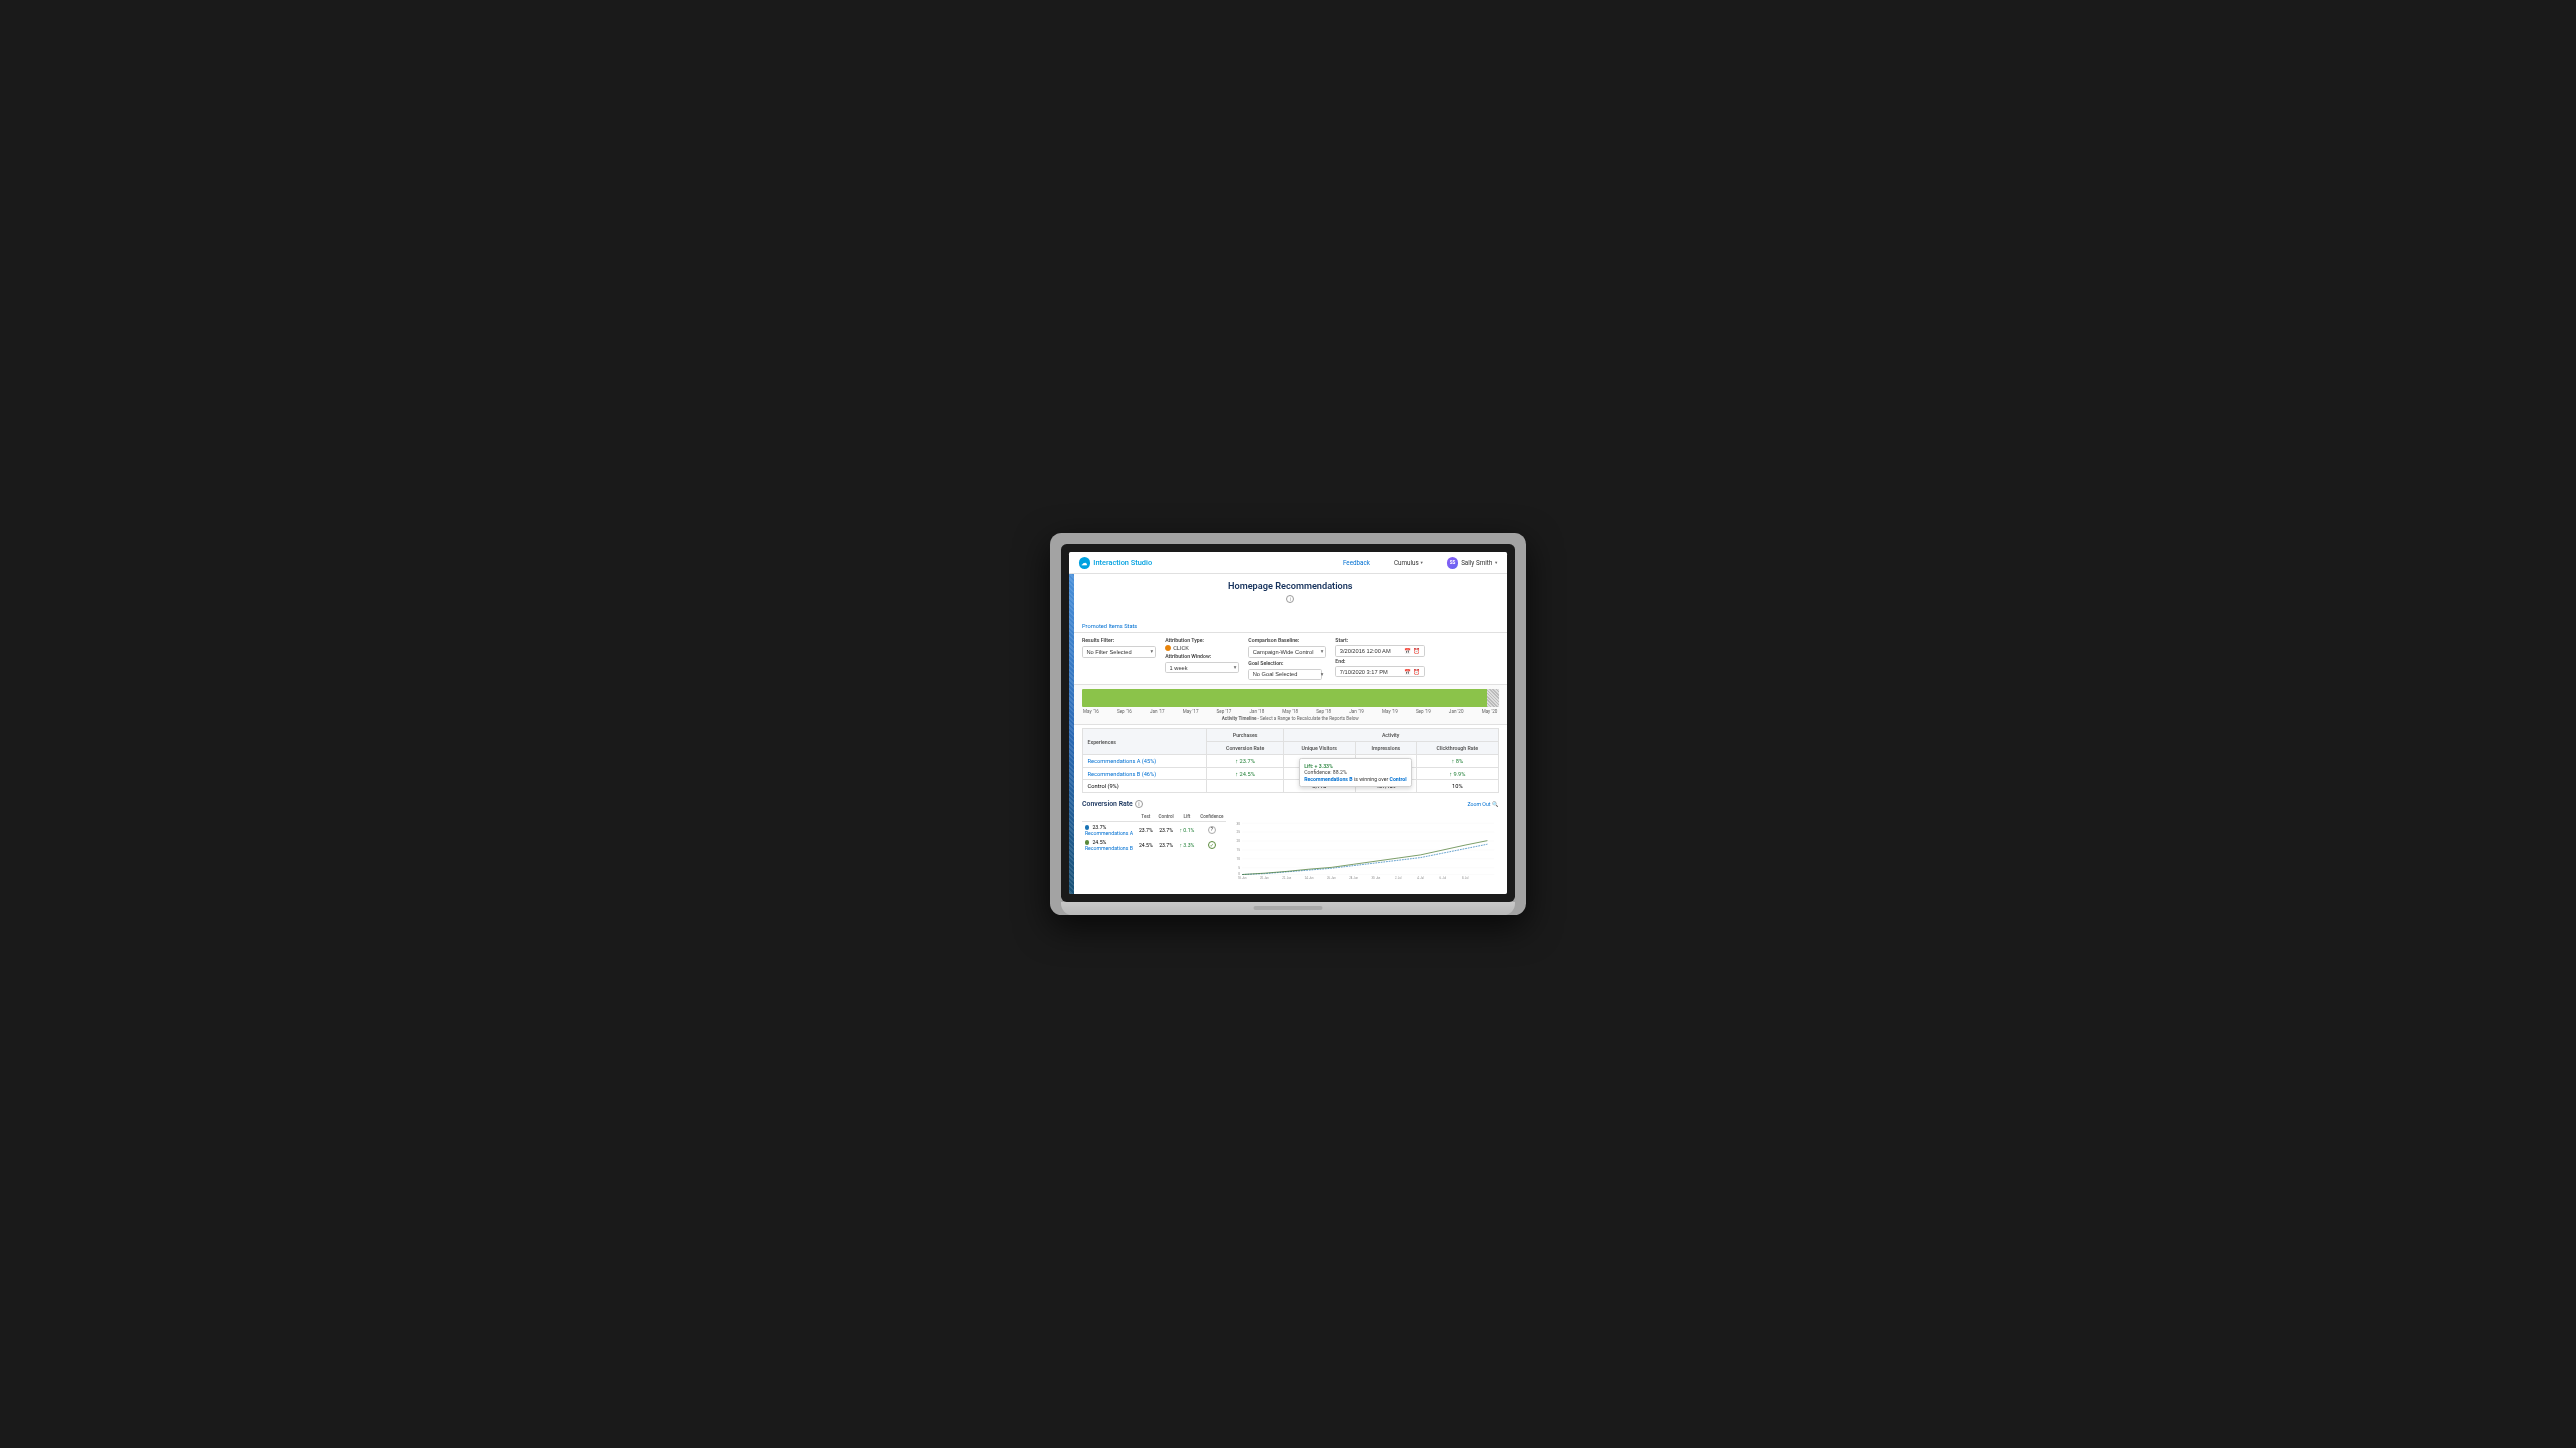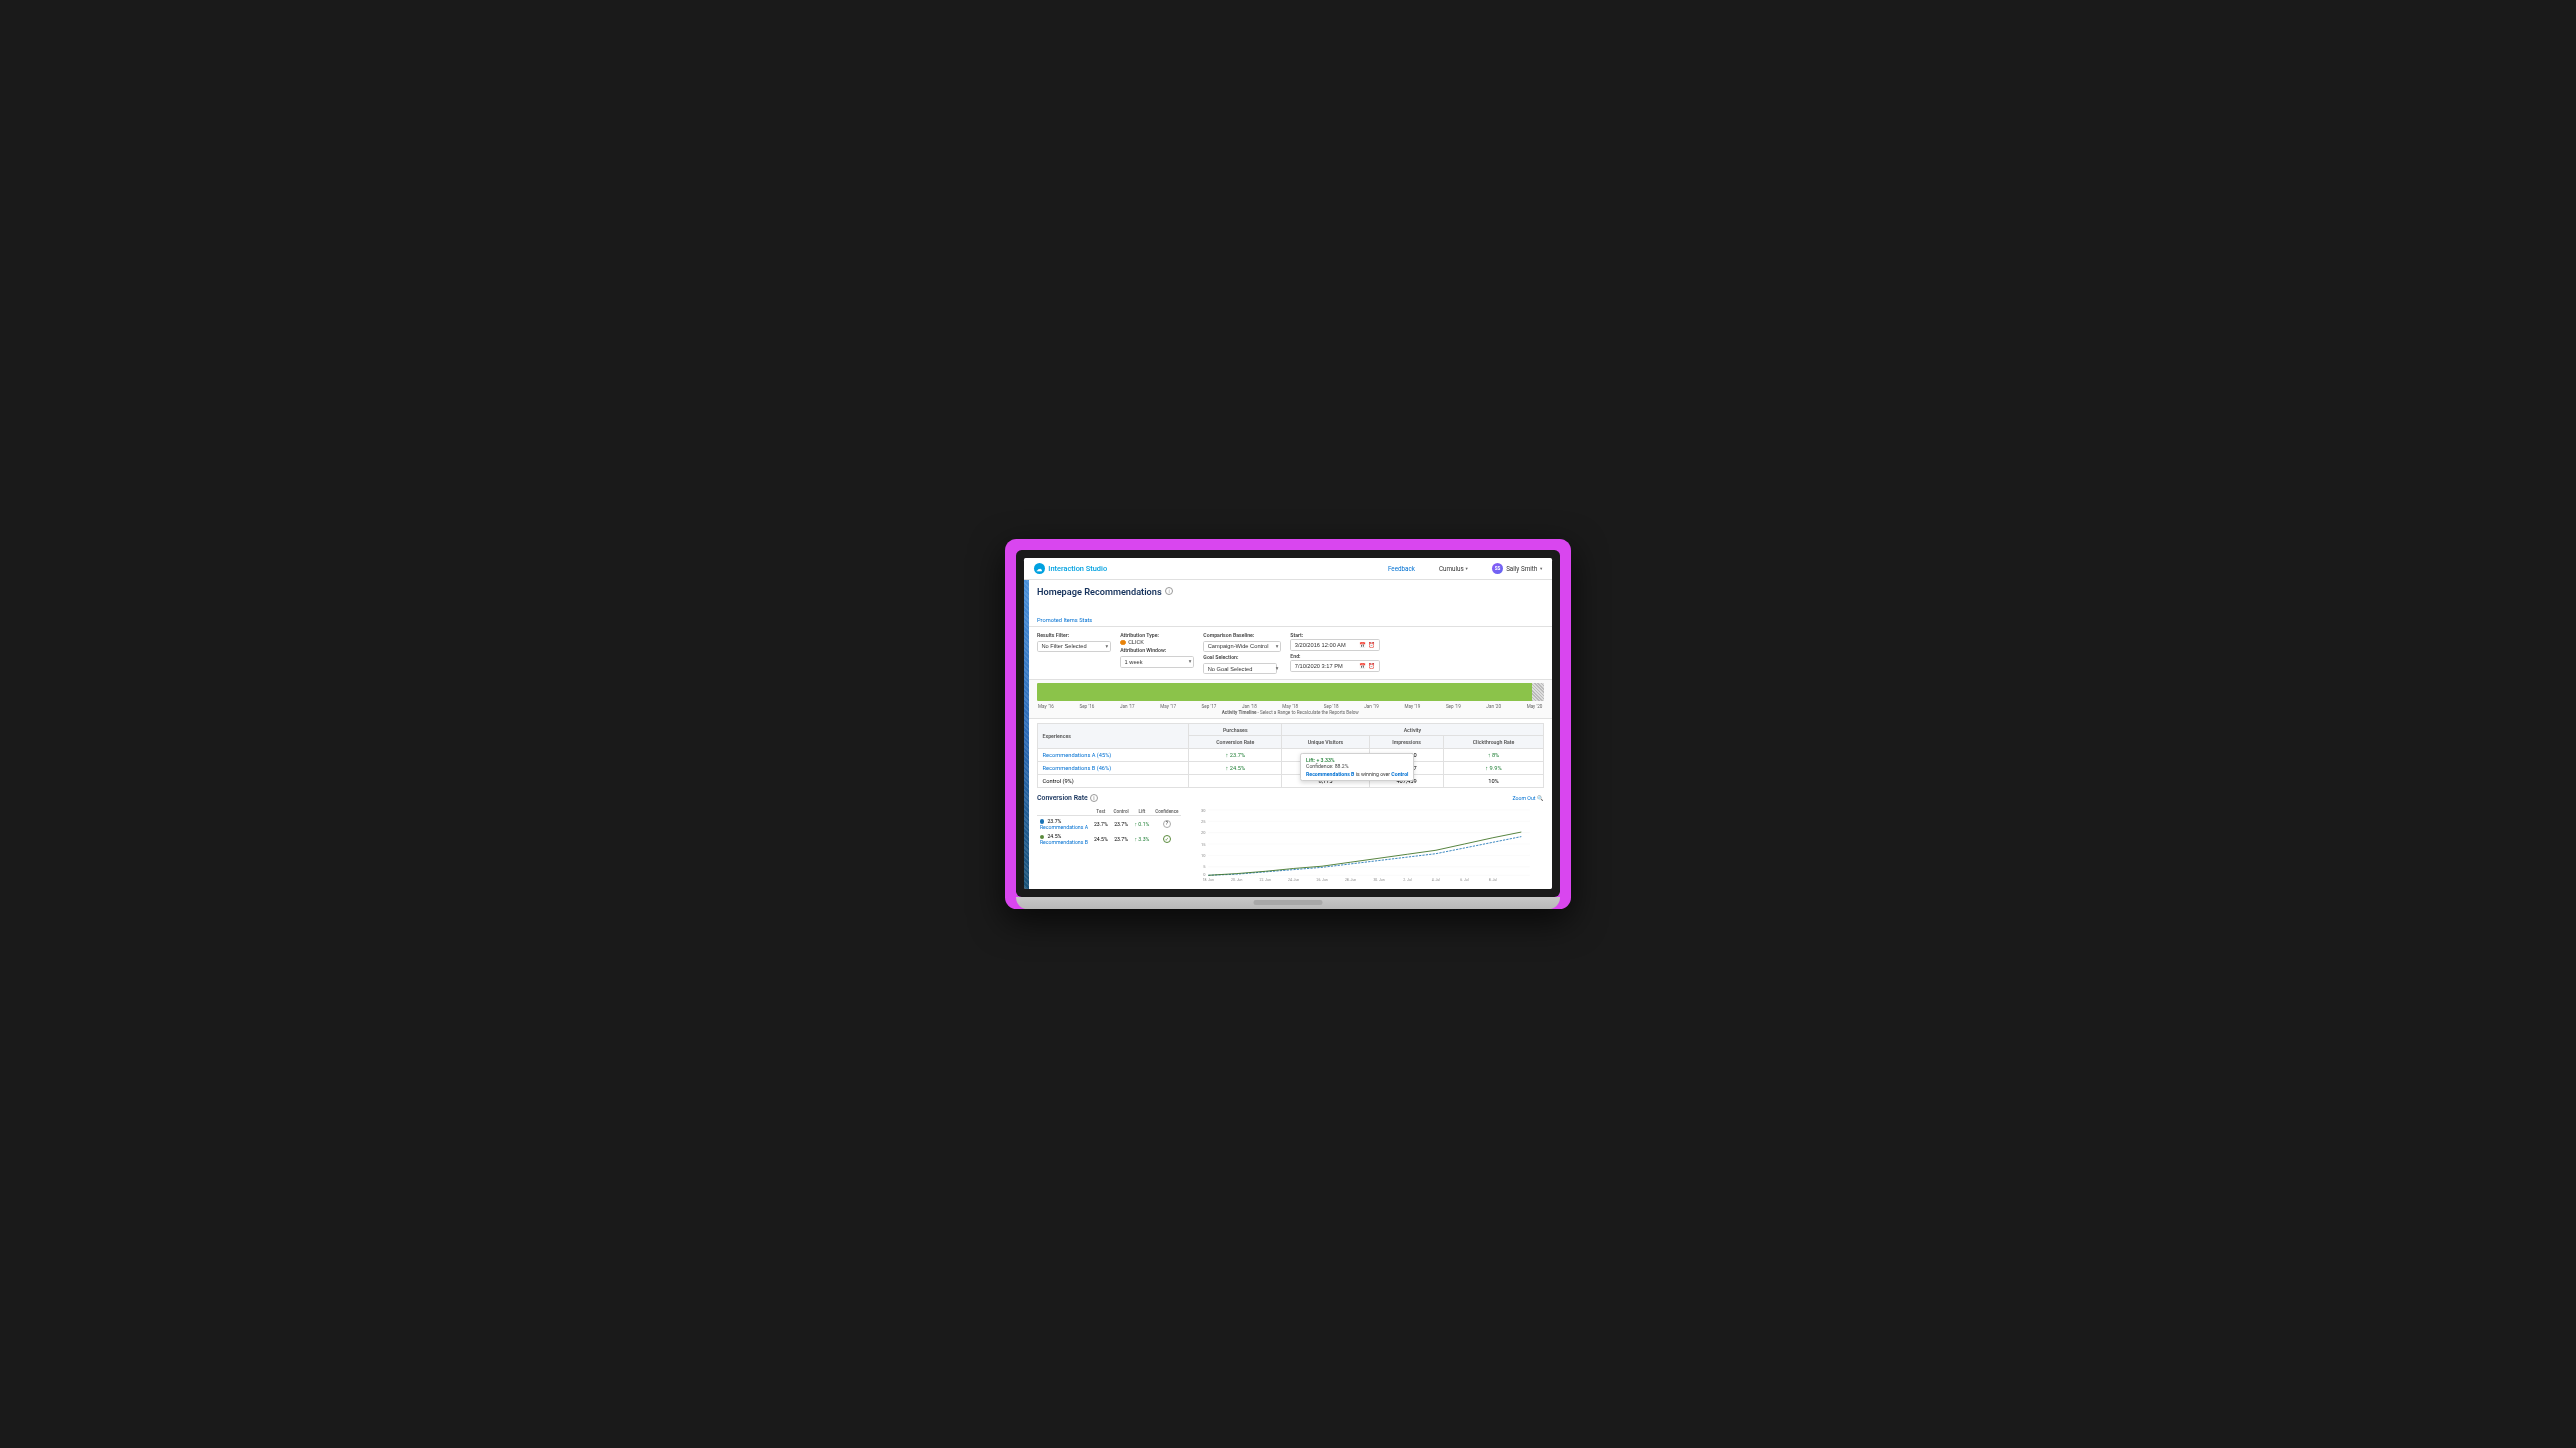--- a/index.html
+++ b/index.html
@@ -5,22 +5,22 @@
     * { box-sizing: border-box; margin: 0; padding: 0; }
     body {
       background: #1a1a1a;
       display: flex;
       justify-content: center;
       align-items: center;
       min-height: 100vh;
       font-family: -apple-system, BlinkMacSystemFont, 'Segoe UI', Roboto, sans-serif;
     }
     .laptop-outer {
-      width: 566px;
-      background: #d946ef;
+      width: 476px;
+      background: #a3a3a3;
       border-radius: 11.4px;
       padding: 11.4px 11.4px 0 11.4px;
       box-shadow: 0 11.4px 34px rgba(0,0,0,0.7);
       position: relative;
     }
     .laptop-screen-bezel {
       background: #1a1a1a;
       border-radius: 5.7px;
       padding: 8px;
       position: relative;
@@ -160,20 +160,21 @@
     
     .page-header {
       padding: 5.7px 8px 2.3px 8px;
       border-bottom: 0.6px solid #e0e0e0;
     }
     .page-title-row {
       display: flex;
       align-items: center;
       gap: 3.4px;
       margin-bottom: 16px;
+      flex-direction: column;
     }
     .page-title {
       font-size: 9.2px;
       font-weight: 600;
       color: #16325c;
     }
     .info-icon {
       width: 8px;
       height: 8px;
       border-radius: 50%;

